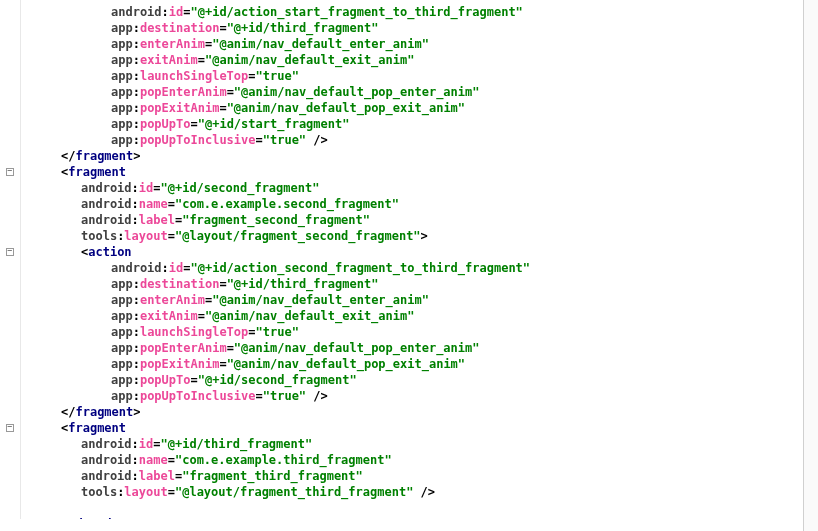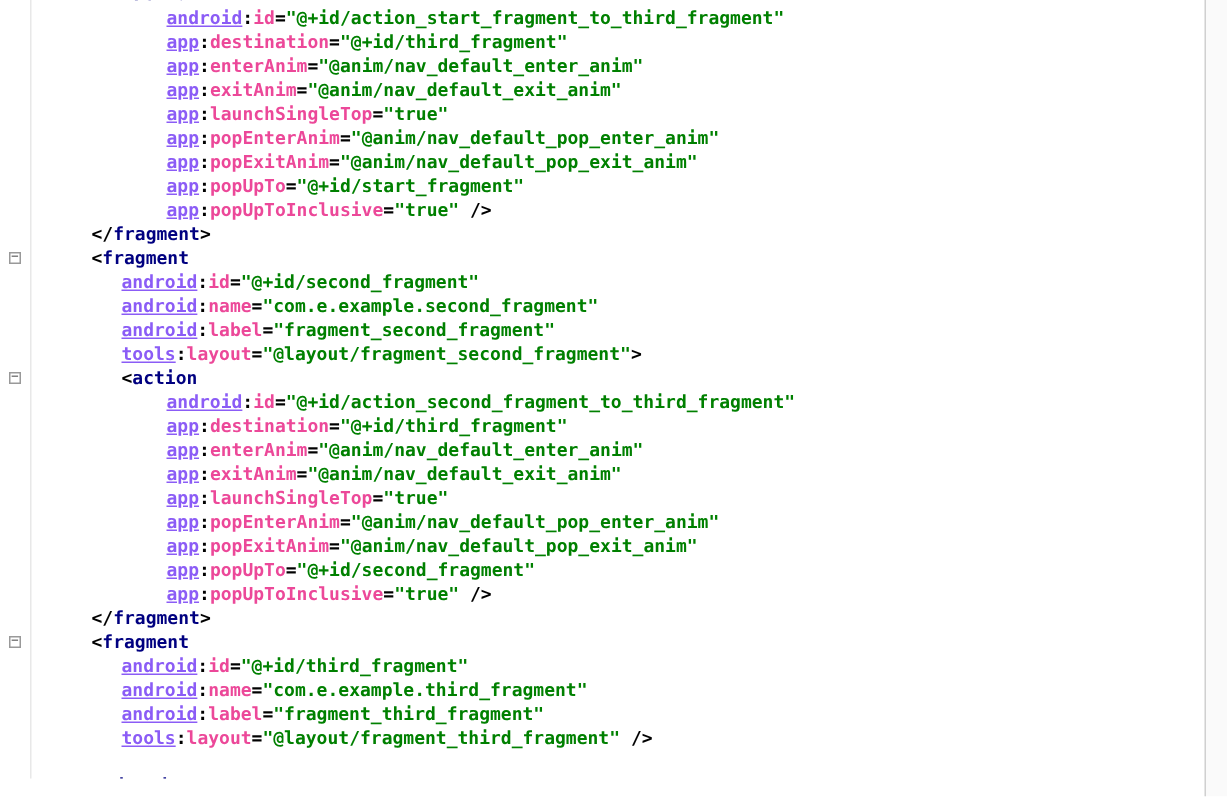--- a/index.html
+++ b/index.html
@@ -53,21 +53,21 @@
     overflow: hidden;
   }
   .right-edge {
     width: 14px;
     flex: 0 0 14px;
     border-left: 1px solid #d0d0d0;
     background: #fafafa;
   }
   .line { height: 16px; }
   .t-tag   { color: #000080; text-align: right; } 
-  .t-ns    { color: #8b5cf6; text-decoration: underline; }
+  .t-ns    { color: #404040; }
   .t-pfx   { color: #ec4899; } 
   .t-eq    { color: #000000; }
   .t-str   { color: #008000; } 
   .t-punct { color: #000000; }
 </style>
 </head>
 <body>
 
 <div class="editor">
   <div class="gutter" id="gutter" style="top: -12px;">

